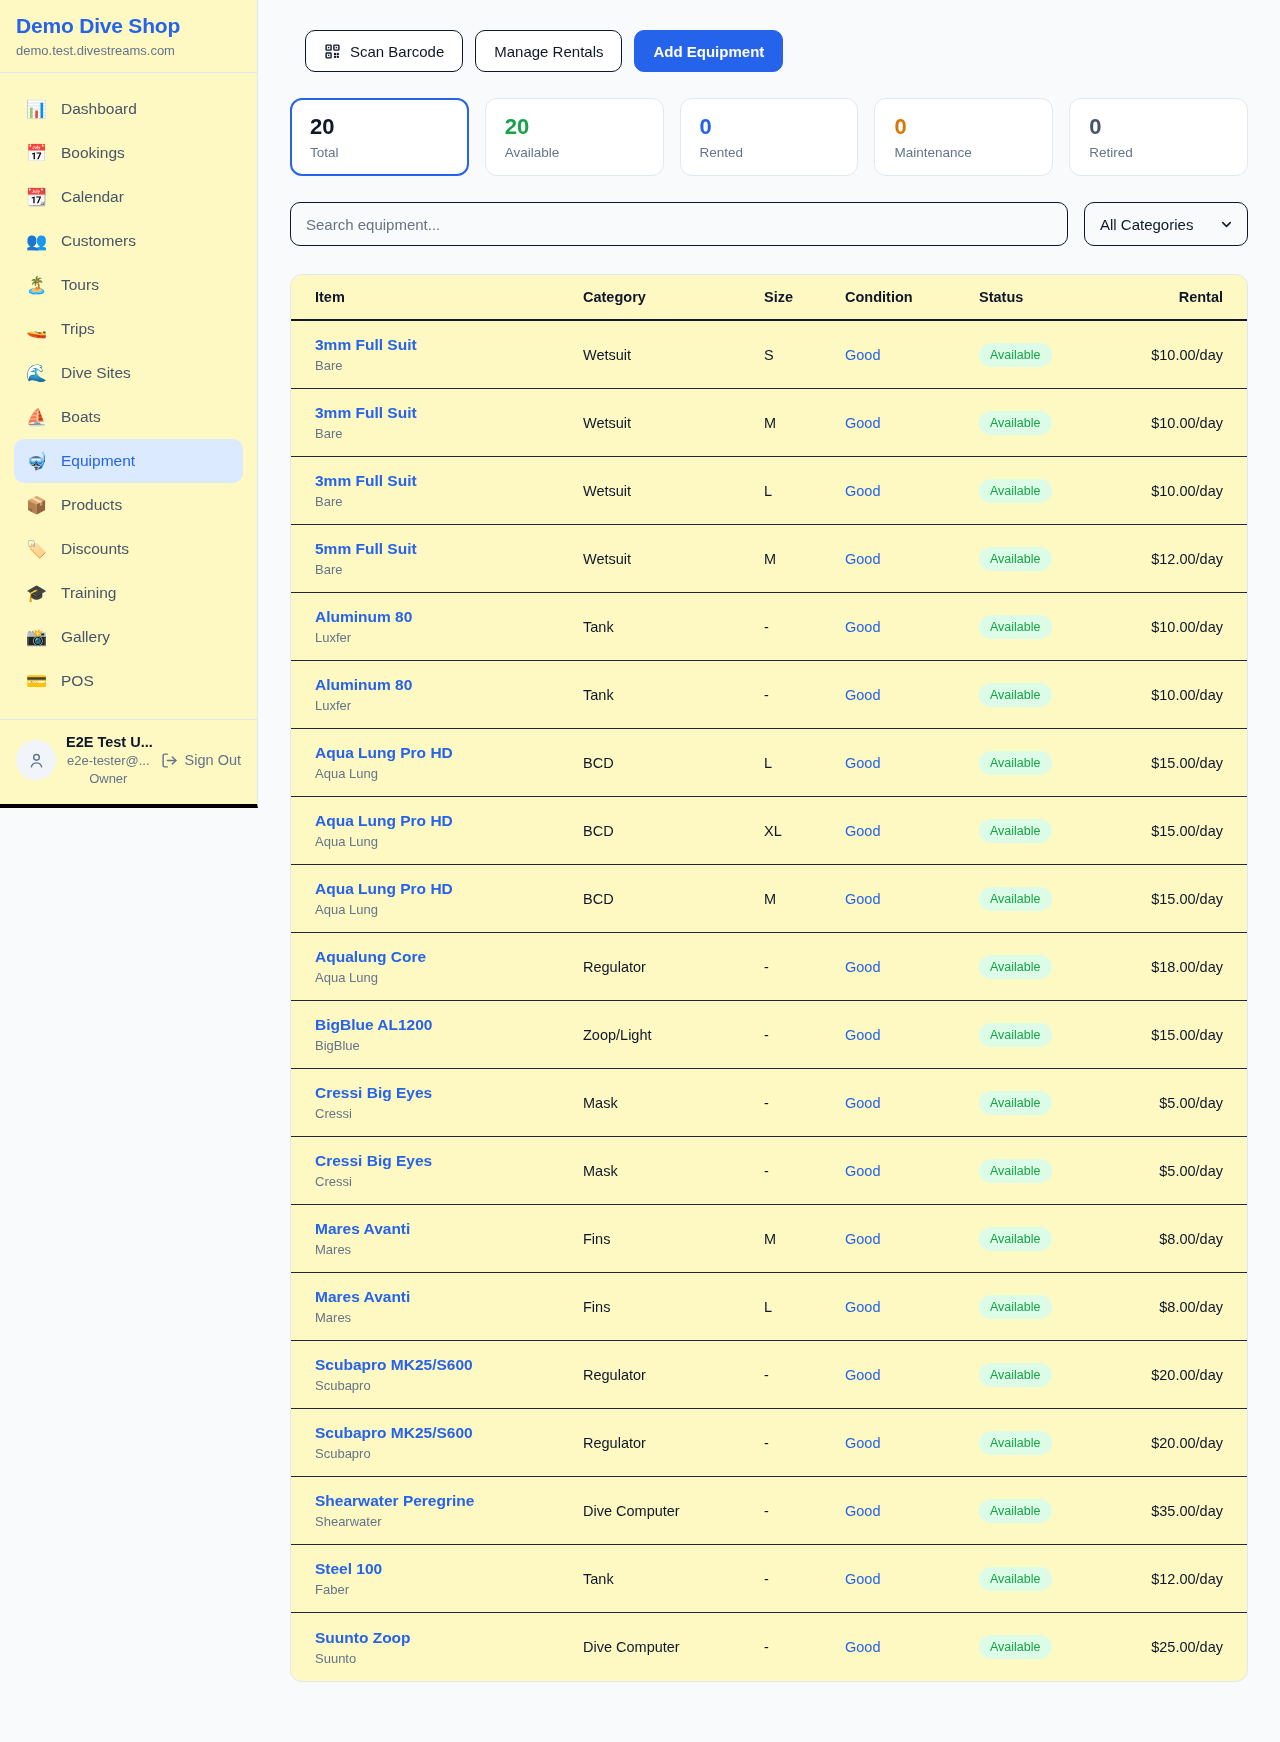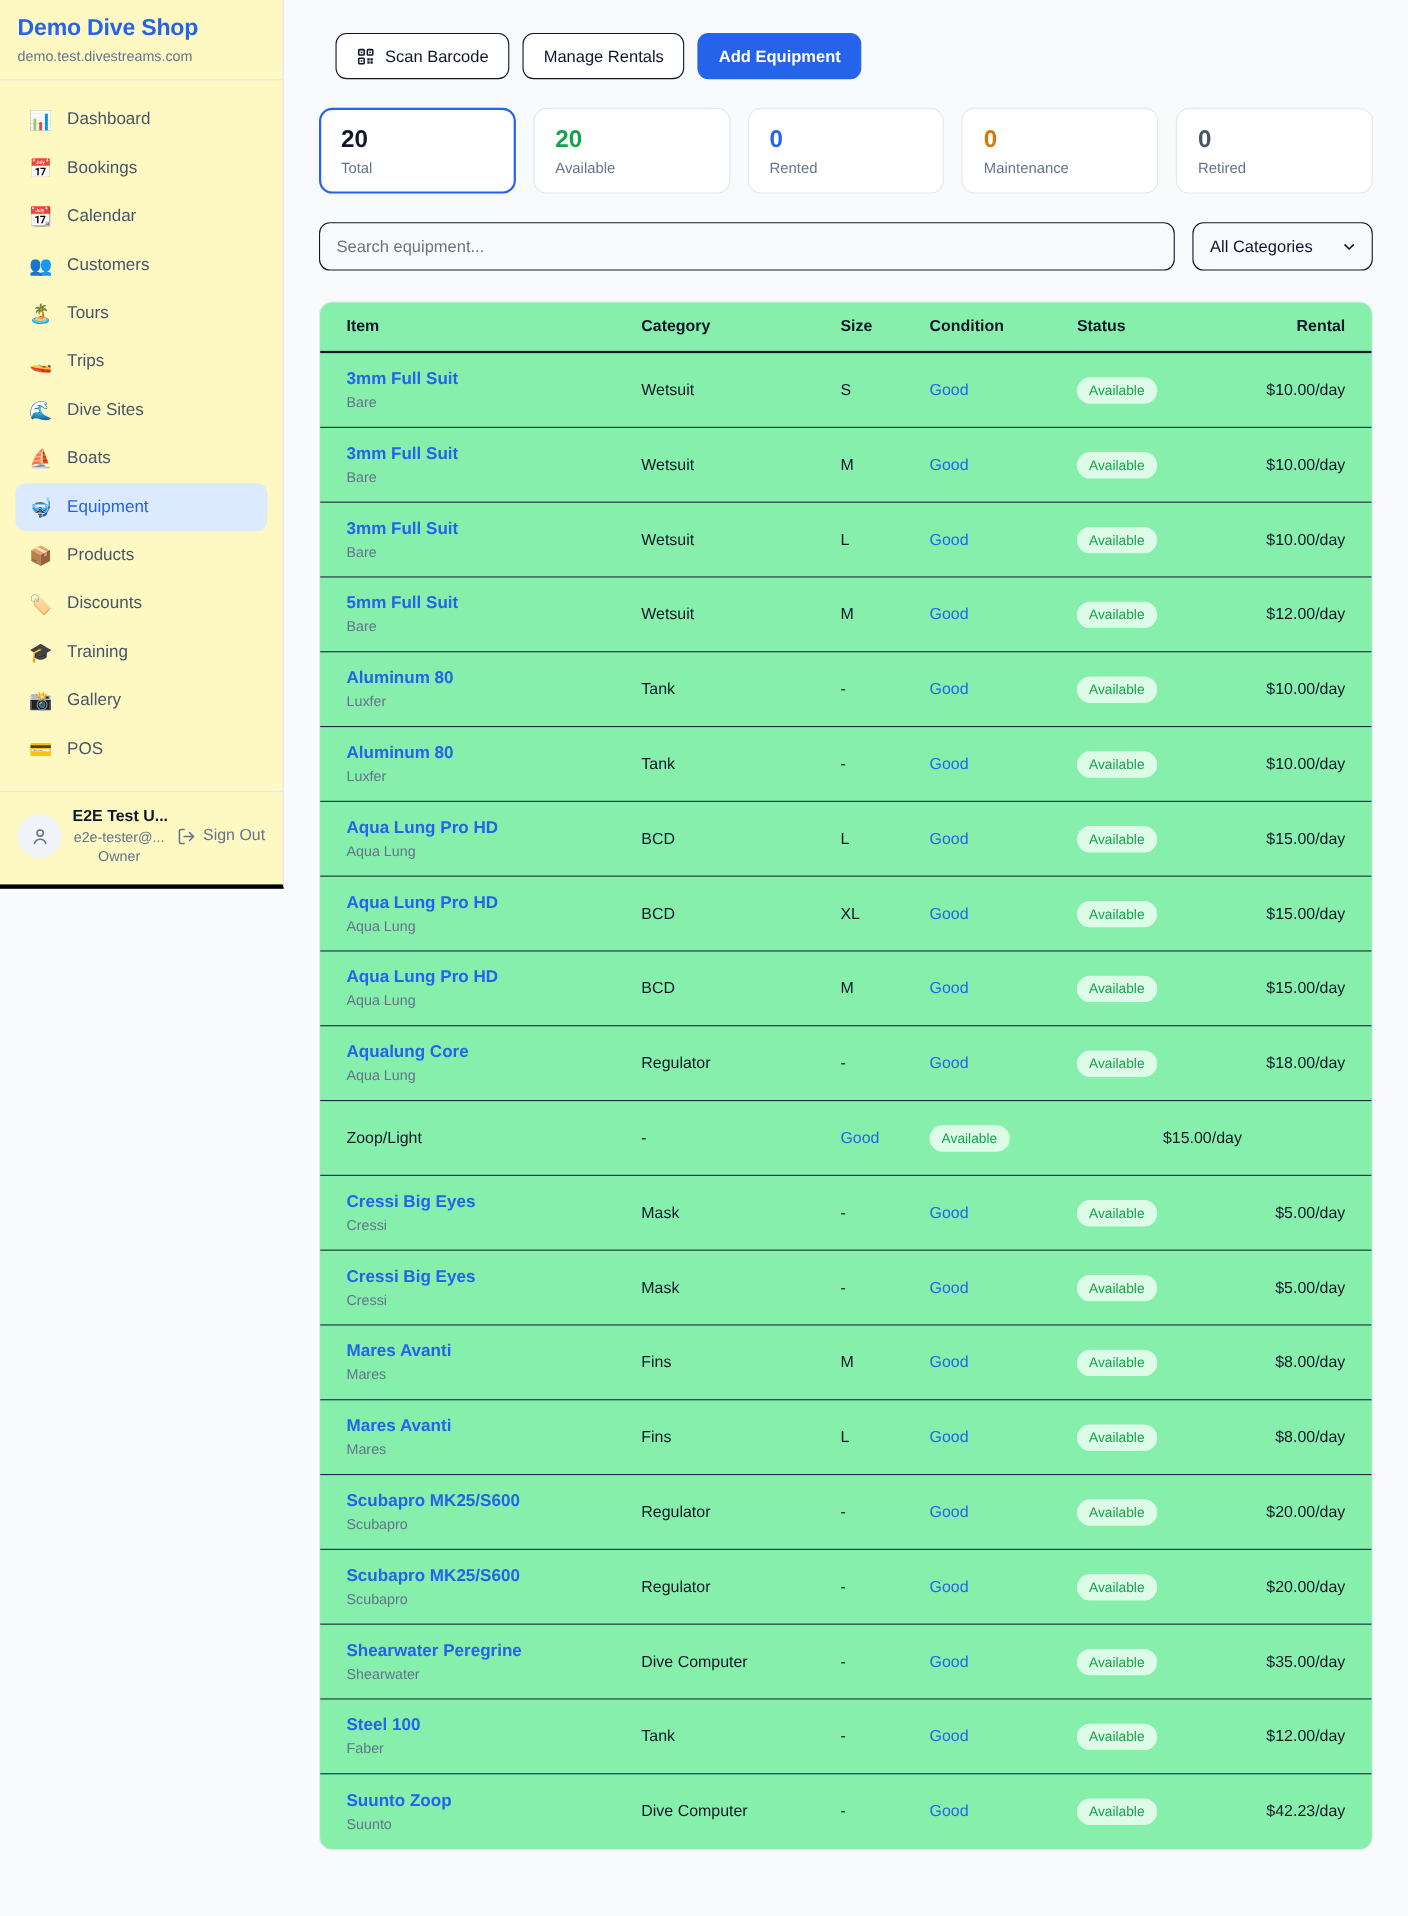--- a/index.html
+++ b/index.html
@@ -71,21 +71,21 @@
     font-family: inherit; outline: none;
   }
   .search-input::placeholder { color: #6b7280; }
   .select {
     width: 164px; height: 44px; border: 1px solid #0f172a; border-radius: 10px;
     background: #f8fafc; display: flex; align-items: center; justify-content: space-between;
     padding: 0 13px 0 15px; font-size: 15px; color: #0f172a; cursor: pointer;
   }
   
   .table-card {
-    margin-top: 28px; background: #86efac; border: 1px solid #e2e8f0;
+    margin-top: 28px; background: #fef9c3; border: 1px solid #e2e8f0;
     border-radius: 12px; overflow: hidden;
   }
   .t-head, .t-row {
     display: grid;
     grid-template-columns: 268px 181px 81px 134px 150px 1fr;
     padding: 0 24px; align-items: center;
   }
   .t-head {
     height: 46px; font-size: 14.5px; font-weight: 700; color: #0f172a;
     border-bottom: 2px solid #0f172a;
@@ -419,20 +419,24 @@
         <div class="cell">Regulator</div>
         <div class="cell">-</div>
         <div class="cell condition">Good</div>
         <div>
           <span class="badge">Available</span>
         </div>
         <div class="cell rental">$18.00/day</div>
       </div>
 
       <div class="t-row">
+        <div>
+          <div class="item-name">BigBlue AL1200</div>
+          <div class="item-brand">BigBlue</div>
+        </div>
         <div class="cell">Zoop/Light</div>
         <div class="cell">-</div>
         <div class="cell condition">Good</div>
         <div>
           <span class="badge">Available</span>
         </div>
         <div class="cell rental">$15.00/day</div>
       </div>
 
       <div class="t-row">
@@ -551,18 +555,18 @@
         <div>
           <div class="item-name">Suunto Zoop</div>
           <div class="item-brand">Suunto</div>
         </div>
         <div class="cell">Dive Computer</div>
         <div class="cell">-</div>
         <div class="cell condition">Good</div>
         <div>
           <span class="badge">Available</span>
         </div>
-        <div class="cell rental">$42.23/day</div>
+        <div class="cell rental">$25.00/day</div>
       </div>
 
   </div>
 
 </main>
 
 </body></html>

